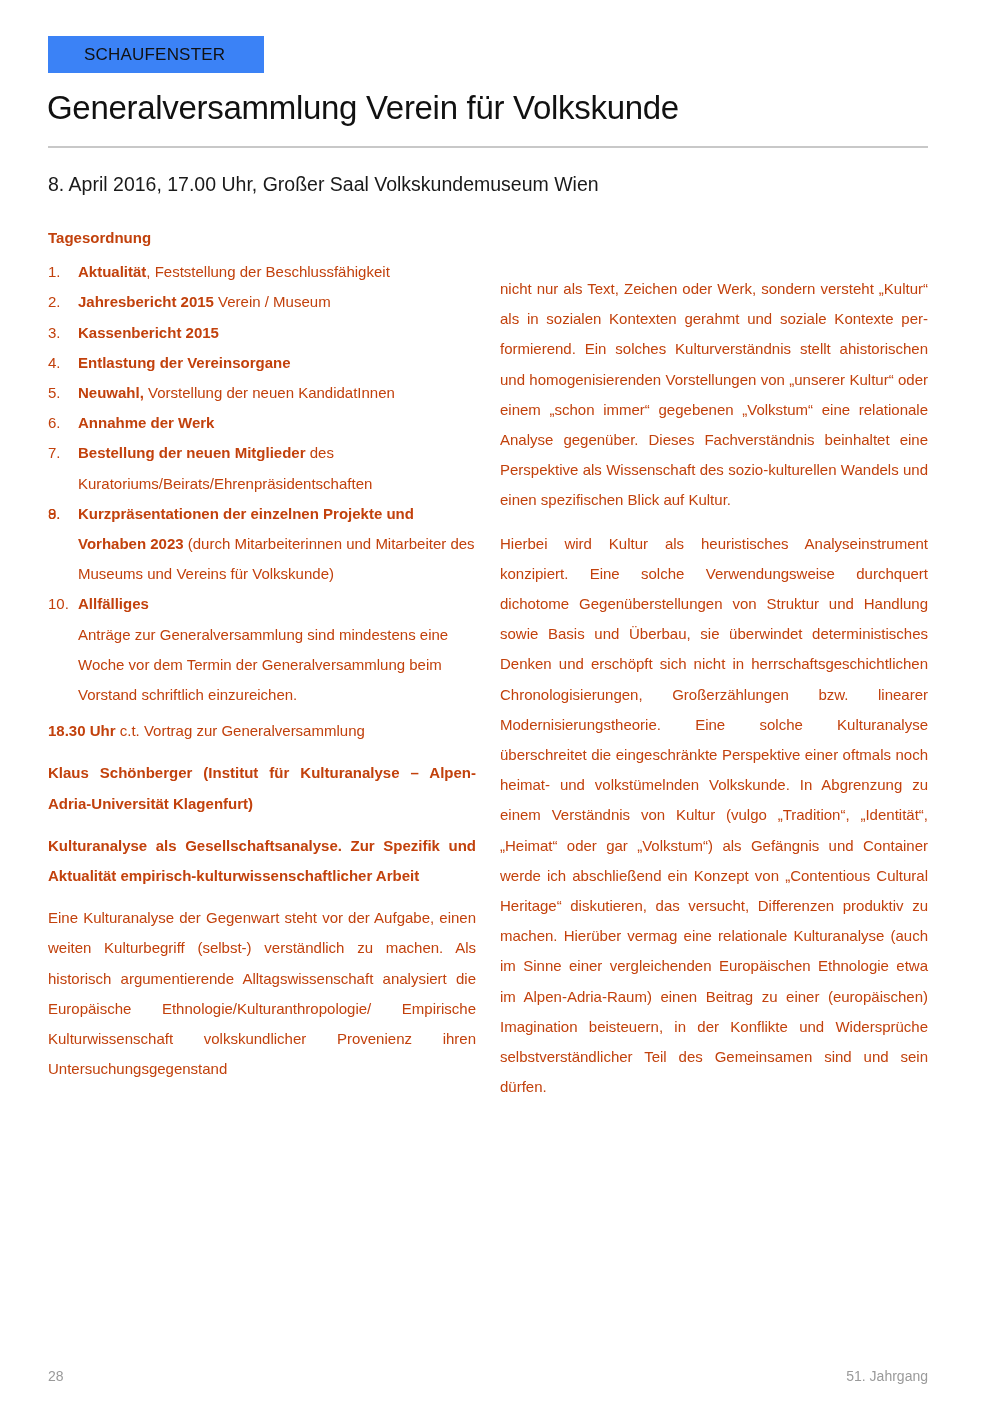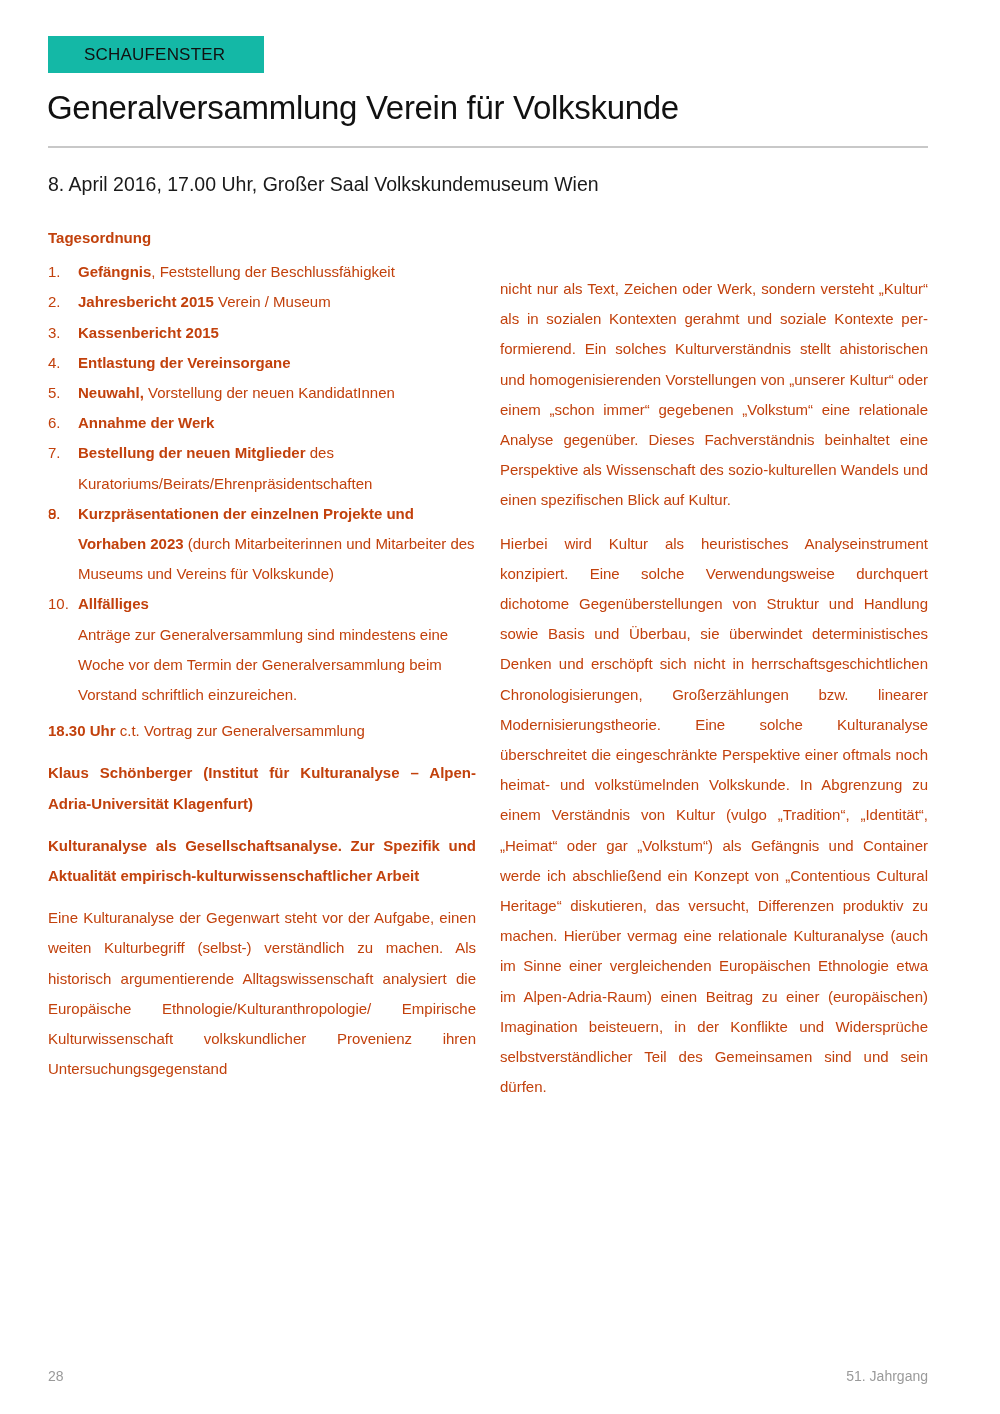--- a/index.html
+++ b/index.html
@@ -2,21 +2,21 @@
 <html><head>
   <meta charset="utf-8">
   <style>
     html, body { margin: 0; padding: 0; background: #ffffff; }
     body {
       width: 1000px; height: 1414px; position: relative; overflow: hidden;
       font-family: "Liberation Sans", sans-serif; color: #1a1a1a;
     }
     .label-box {
       position: absolute; left: 48px; top: 36px; width: 216px; height: 37px;
-      background: #14b8a6; box-sizing: border-box;
+      background: #3b82f6; box-sizing: border-box;
       font-size: 17px; line-height: 37px; padding-left: 36px; letter-spacing: 0.2px; color: #111;
     }
     .title {
       position: absolute; left: 47px; top: 86px; margin: 0;
       font-size: 33px; font-weight: normal; line-height: 44px; color: #111; letter-spacing: -0.3px;
     }
     .rule {
       position: absolute; left: 48px; top: 146px; width: 880px; height: 2px; background: #c8c8c8;
     }
     .dateline {
@@ -49,21 +49,21 @@
 <body>
 
 <div class="label-box">SCHAUFENSTER</div>
 <h1 class="title">Generalversammlung Verein für Volkskunde</h1>
 <div class="rule"></div>
 <div class="dateline">8. April 2016, 17.00 Uhr, Großer Saal Volkskundemuseum Wien</div>
 
 <div class="col col-left">
   <p class="heading">Tagesordnung</p>
   <ol class="agenda">
-    <li><span class="num">1.</span><span class="b">Gefängnis</span><span>, Feststellung der Beschlussfähigkeit</span></li>
+    <li><span class="num">1.</span><span class="b">Aktualität</span><span>, Feststellung der Beschlussfähigkeit</span></li>
     <li><span class="num">2.</span><span class="b">Jahresbericht 2015</span><span> Verein / Museum</span></li>
     <li><span class="num">3.</span><span class="b">Kassenbericht 2015</span><span></span></li>
     <li><span class="num">4.</span><span class="b">Entlastung der Vereinsorgane</span><span></span></li>
     <li><span class="num">5.</span><span class="b">Neuwahl,</span><span> Vorstellung der neuen KandidatInnen</span></li>
     <li><span class="num">6.</span><span class="b">Annahme der Werk</span><span></span></li>
     <li><span class="num">7.</span><span class="b">Bestellung der neuen Mitglieder</span><span> des Kuratoriums/Beirats/Ehrenpräsidentschaften</span></li>
     <li><span class="num">8.</span><span></span></li>
     <li style="text-align:left;"><span class="num">9.</span><span class="b">Kurzpräsentationen der einzelnen Projekte und Vorhaben 2023</span><span> (durch Mitarbeiterinnen und Mitarbeiter des Museums und Vereins für Volkskunde)</span></li>
     <li><span class="num">10.</span><span class="b">Allfälliges</span><span></span><br><span>Anträge zur Generalversammlung sind mindestens eine Woche vor dem Termin der Generalversammlung beim Vorstand schriftlich einzureichen.</span></li>
   </ol>

